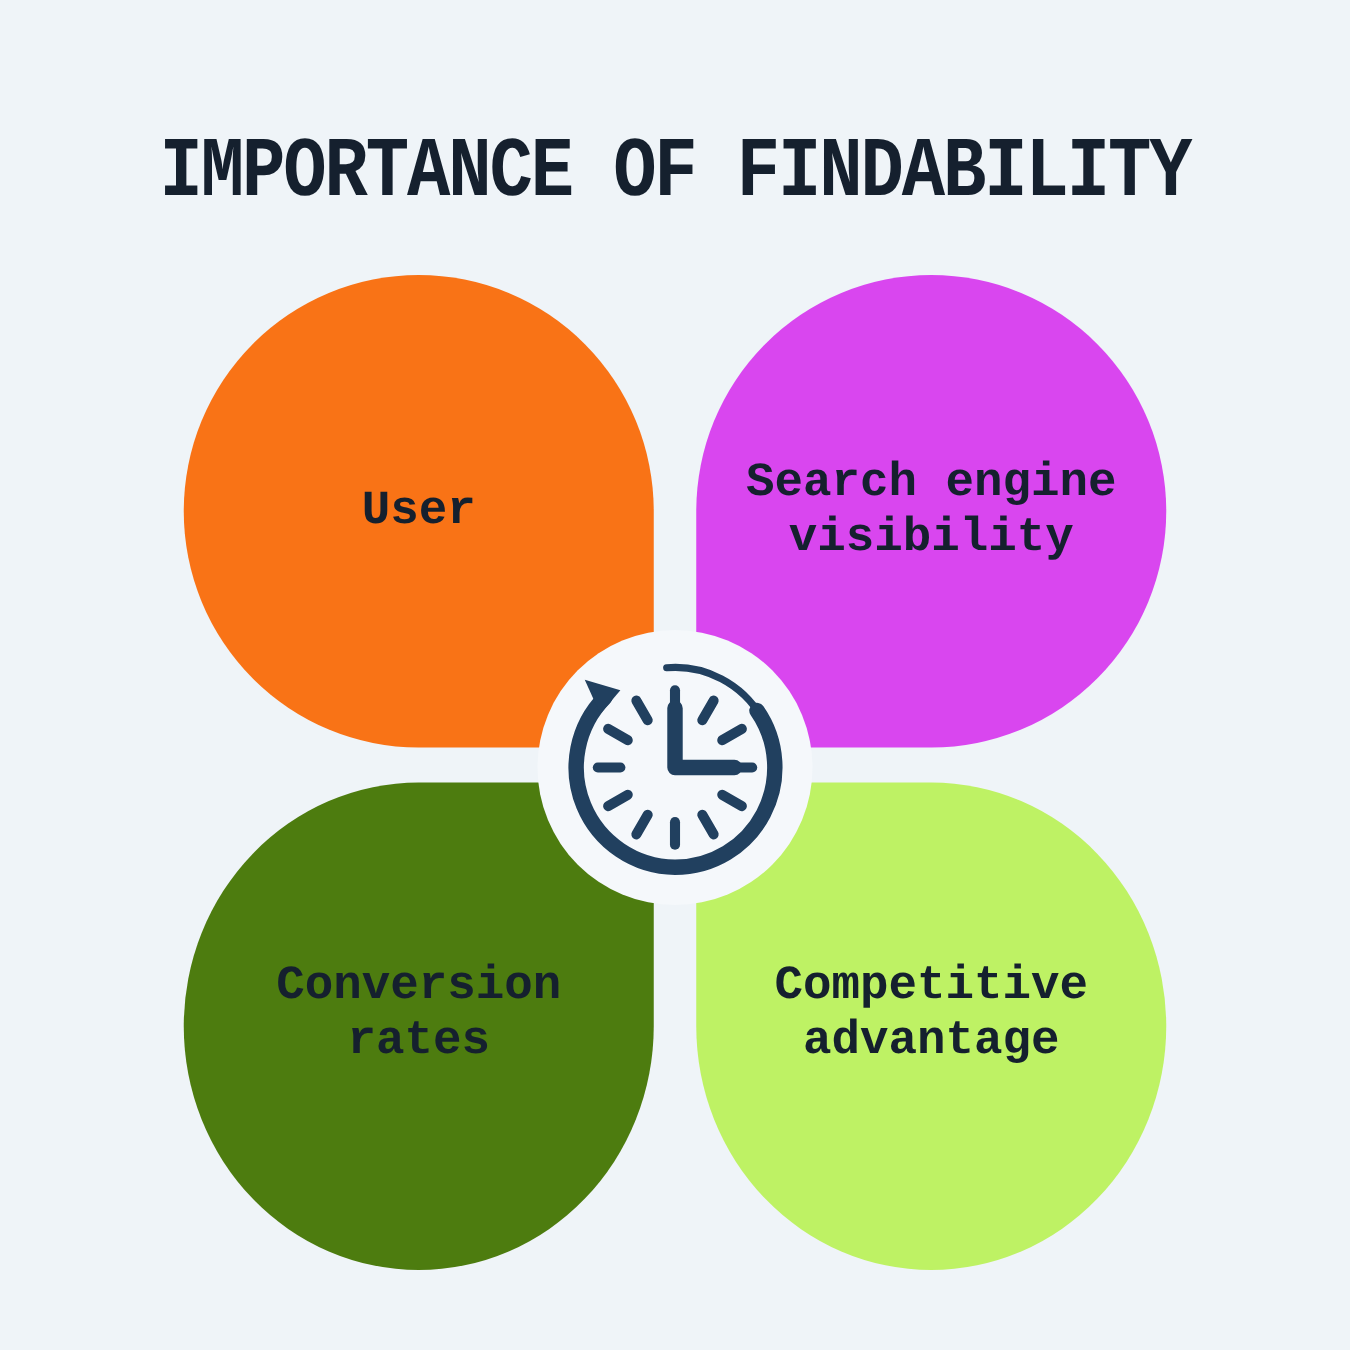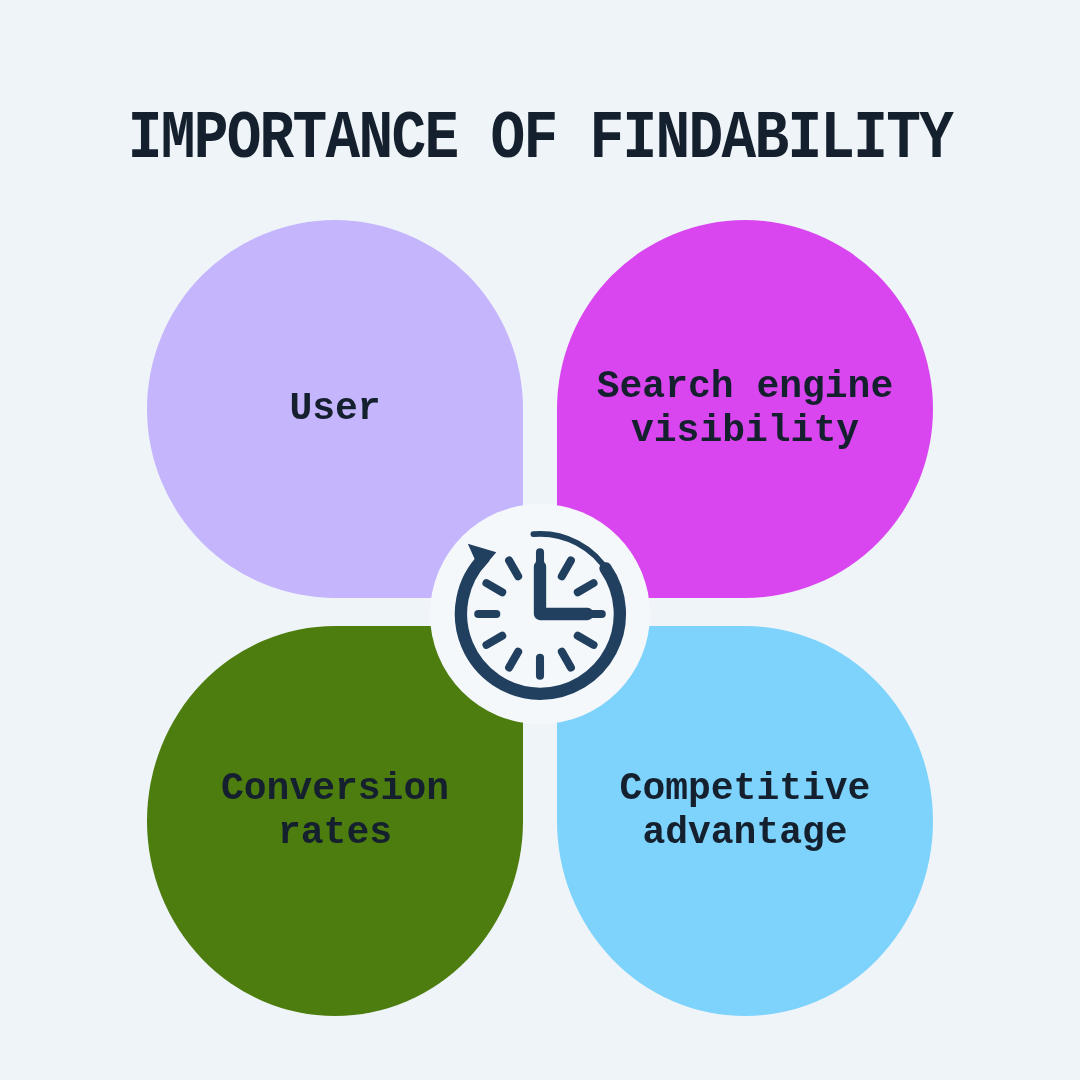--- a/index.html
+++ b/index.html
@@ -25,37 +25,37 @@
     transform-origin:50% 50%;
   }
   .petal{
     position:absolute;
     display:flex;
     align-items:center;
     justify-content:center;
   }
   .petal--tl{
     left:147px;top:220px;width:376px;height:378px;
-    background:#c4b5fd;
+    background:#f97316;
     border-radius:50% 50% 6px 50%;
     justify-content:center;
   }
   .petal--tr{
     left:557px;top:220px;width:376px;height:378px;
     background:#d946ef;
     border-radius:50% 50% 50% 6px;
   }
   .petal--bl{
     left:147px;top:626px;width:376px;height:390px;
     background:#4d7c0f;
     border-radius:50% 6px 50% 50%;
   }
   .petal--br{
     left:557px;top:626px;width:376px;height:390px;
-    background:#7dd3fc;
+    background:#bef264;
     border-radius:6px 50% 50% 50%;
   }
   .petal-label{
     text-align:center;
     font-size:38px;
     line-height:1.16;
     font-weight:bold;
     color:#15202e;
   }
   .petal--bl .petal-label,

